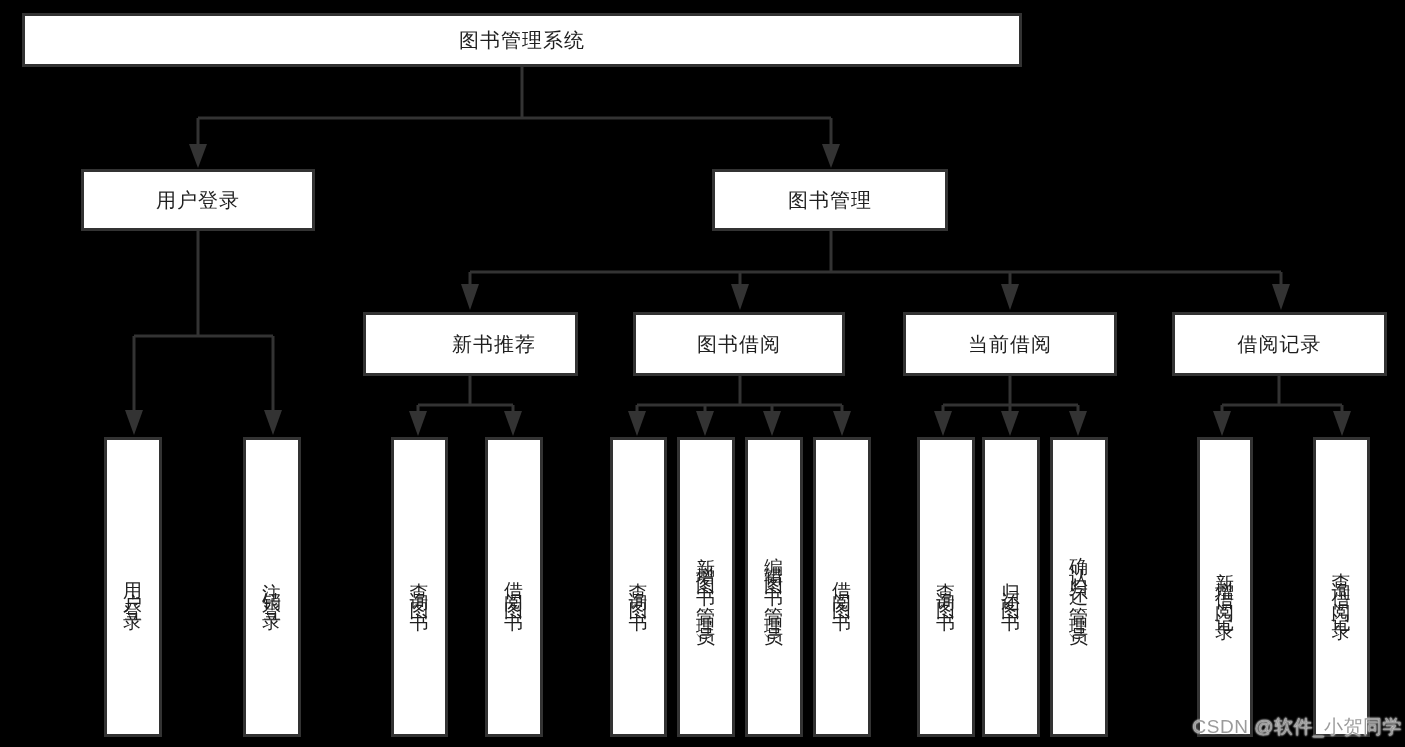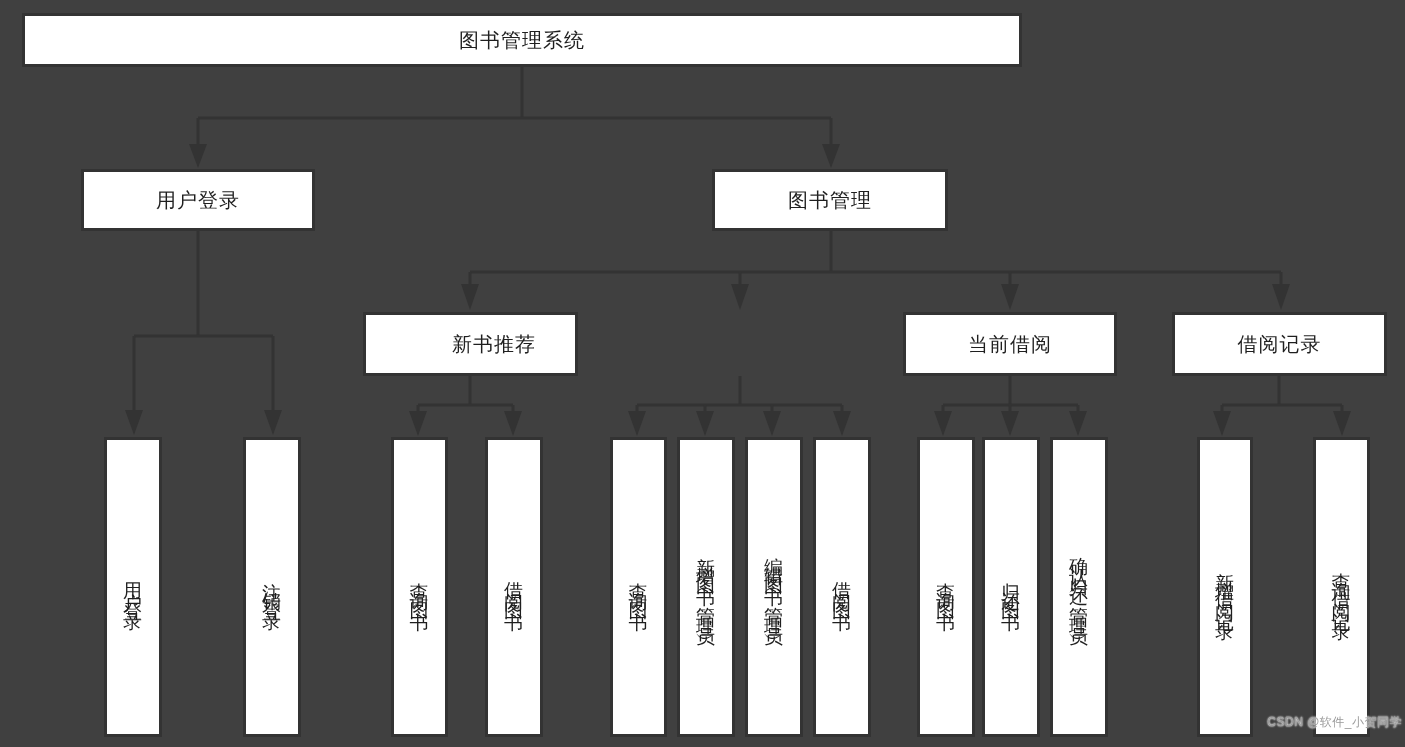--- a/index.html
+++ b/index.html
@@ -5,21 +5,21 @@
   html, body {
     margin: 0;
     padding: 0;
     background: #ffffff;
     font-family: "Liberation Sans", "DejaVu Sans", sans-serif;
   }
   #canvas {
     position: relative;
     width: 1405px;
     height: 747px;
-    background: #404040;
+    background: #000000;
     overflow: hidden;
   }
   #connector-svg {
     position: absolute;
     left: 0;
     top: 0;
     z-index: 1;
   }
   .node {
     position: absolute;
@@ -53,21 +53,21 @@
     text-orientation: mixed;
     font-size: 19px;
     letter-spacing: 10px;
     line-height: 1;
     white-space: nowrap;
   }
   #watermark {
     position: absolute;
     right: 3px;
     top: 714px;
-    font-size: 12px;
+    font-size: 19px;
     color: #9b9b9b;
     letter-spacing: 0.5px;
     white-space: nowrap;
     z-index: 5;
     text-shadow: 0 0 2px #ffffff, 0 0 2px #ffffff;
   }
 </style>
 </head>
 <body>
 
@@ -153,20 +153,23 @@
   <div class="node" style="left:81px; top:169px; width:234px; height:62px;">
     <span class="h-label">用户登录</span>
   </div>
   <div class="node" style="left:712px; top:169px; width:236px; height:62px;">
     <span class="h-label">图书管理</span>
   </div>
 
   <div class="node" style="left:363px; top:312px; width:215px; height:64px;padding-left:47px;">
     <span class="h-label">新书推荐</span>
   </div>
+  <div class="node" style="left:633px; top:312px; width:212px; height:64px;">
+    <span class="h-label">图书借阅</span>
+  </div>
   <div class="node" style="left:903px; top:312px; width:214px; height:64px;text-align:center;">
     <span class="h-label">当前借阅</span>
   </div>
   <div class="node" style="left:1172px; top:312px; width:215px; height:64px;">
     <span class="h-label">借阅记录</span>
   </div>
 
   <div class="leaf" style="left:104px; top:437px; width:58px; height:300px;">
     <span class="v-label">用户登录</span>
   </div>

